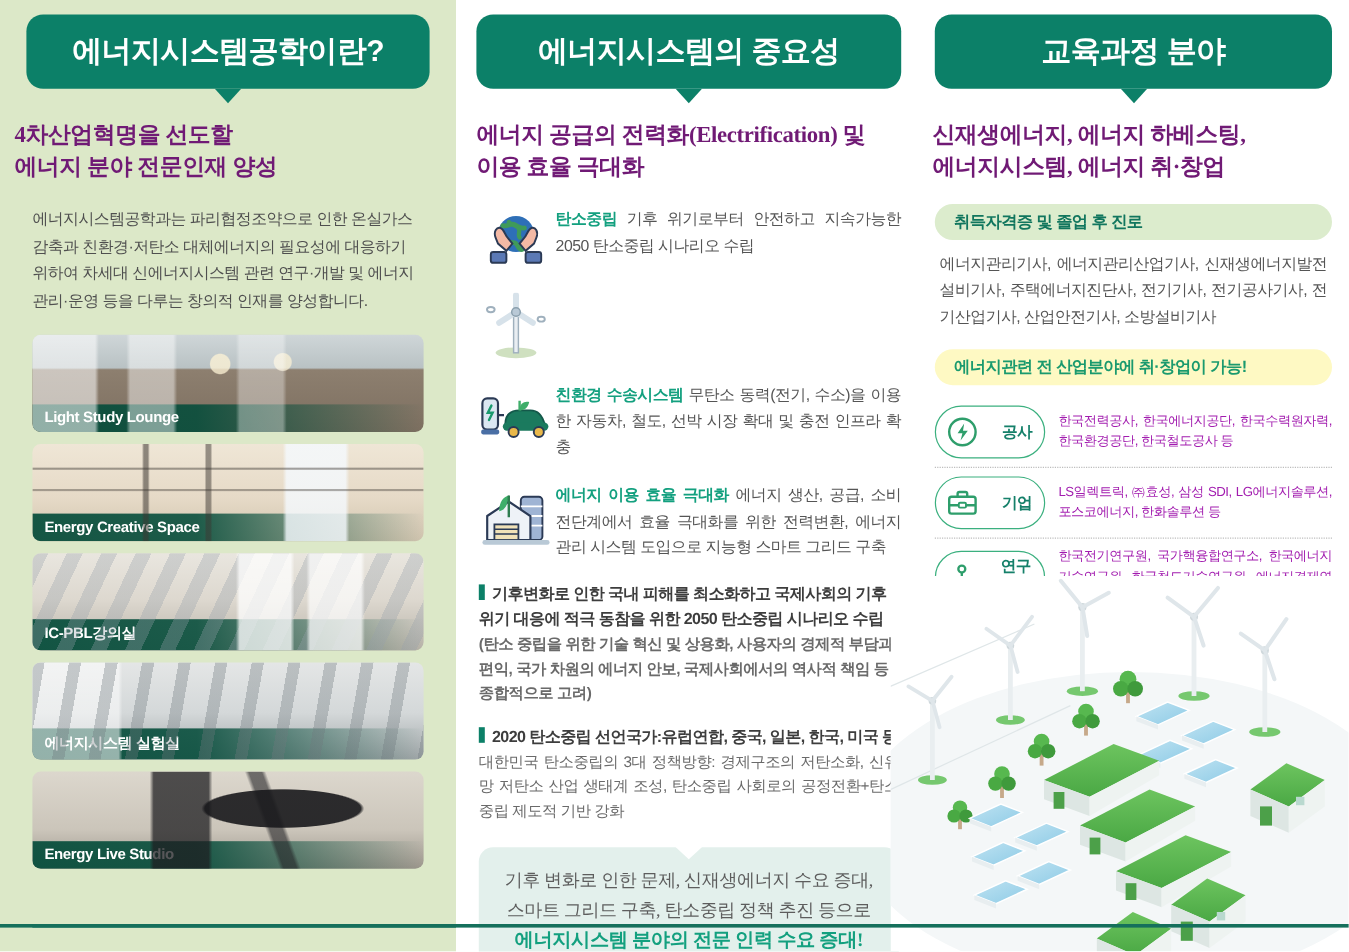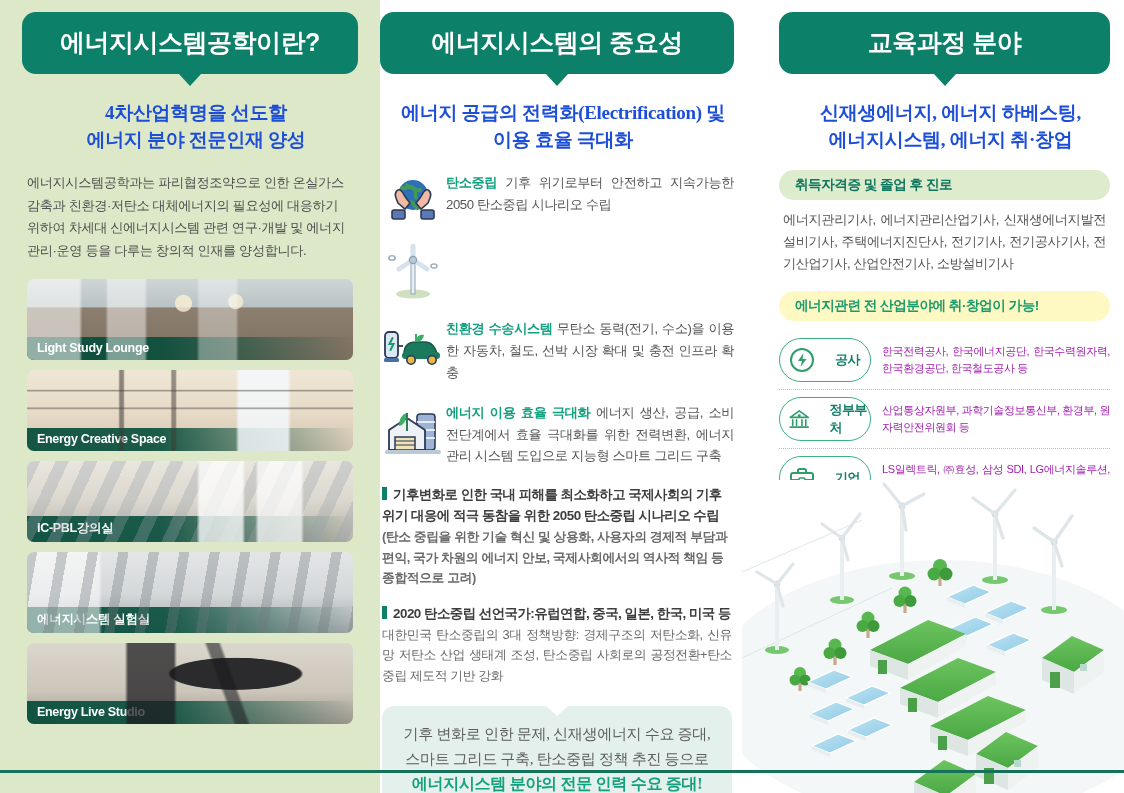--- a/index.html
+++ b/index.html
@@ -15,21 +15,21 @@
 
   
   .col1-bg {
     position: absolute; left: 0; top: 0; width: 380px; height: 793px;
     background: #dce8c8;
   }
 
   
   .col { position: absolute; top: 0; height: 793px; }
   .col1 { left: 0;   width: 380px; }
-  .col2 { left: 368px; width: 378px; }
+  .col2 { left: 385px; width: 378px; }
   .col3 { left: 765px; width: 359px; }
 
   
   .tab-wrap { position: relative; }
   .tab {
     background: #0c8068;
     color: #ffffff;
     border-radius: 14px;
     text-align: center;
     font-size: 25px;
@@ -43,22 +43,22 @@
     border-left: 11px solid transparent;
     border-right: 11px solid transparent;
     border-top: 12px solid #0c8068;
   }
   .c1 .tab { margin: 12px 22px 0 22px; }
   .c2 .tab { margin: 12px 12px 0 12px; }
   .c3 .tab { margin: 12px 14px 0 14px; }
 
   
   .subtitle {
-    text-align: center;
-    color: #1d4ed8;
+    text-align: left;
+    color: #701a75;
     font-family: "Liberation Serif", "DejaVu Serif", serif;
     font-weight: bold;
     font-size: 19px;
     line-height: 1.42;
     margin-top: 14px;
     letter-spacing: -0.3px;
     margin-left: 12px;
   }
   .c3 .subtitle { font-size: 19px; }
 
@@ -368,32 +368,20 @@
         <div class="career-badge">
           <svg width="30" height="30" viewBox="0 0 30 30">
             <circle cx="15" cy="15" r="11" fill="none" stroke="#2e9e6b" stroke-width="2"></circle>
             <path d="M16.5 8 L11 16h4l-1.5 6 6-8h-4z" fill="#2e9e6b"></path>
           </svg>
           <span class="lbl">공사</span>
         </div>
         <div class="career-desc">한국전력공사, 한국에너지공단, 한국수력원자력, 한국환경공단, 한국철도공사 등</div>
       </div>
 
-      <div class="career-row">
-        <div class="career-badge">
-          <svg width="30" height="30" viewBox="0 0 30 30">
-            <path d="M15 5 L26 13 H4z" fill="none" stroke="#2e9e6b" stroke-width="2" stroke-linejoin="round"></path>
-            <circle cx="15" cy="11" r="1.8" fill="#2e9e6b"></circle>
-            <path d="M7 16v7M11.7 16v7M18.3 16v7M23 16v7" stroke="#2e9e6b" stroke-width="2" stroke-linecap="round"></path>
-            <path d="M4 25h22" stroke="#2e9e6b" stroke-width="2" stroke-linecap="round"></path>
-          </svg>
-          <span class="lbl">정부부처</span>
-        </div>
-        <div class="career-desc">산업통상자원부,  과학기술정보통신부,  환경부, 원자력안전위원회 등</div>
-      </div>
 
       <div class="career-row">
         <div class="career-badge">
           <svg width="30" height="30" viewBox="0 0 30 30">
             <rect x="4" y="10" width="22" height="14" rx="2" fill="none" stroke="#2e9e6b" stroke-width="2"></rect>
             <path d="M11 10V7.5a1.5 1.5 0 0 1 1.5-1.5h5A1.5 1.5 0 0 1 19 7.5V10" fill="none" stroke="#2e9e6b" stroke-width="2"></path>
             <path d="M4 17h22" stroke="#2e9e6b" stroke-width="2"></path>
             <rect x="12" y="15" width="6" height="4" rx="1" fill="#ffffff" stroke="#2e9e6b" stroke-width="1.6"></rect>
           </svg>
           <span class="lbl">기업</span>

